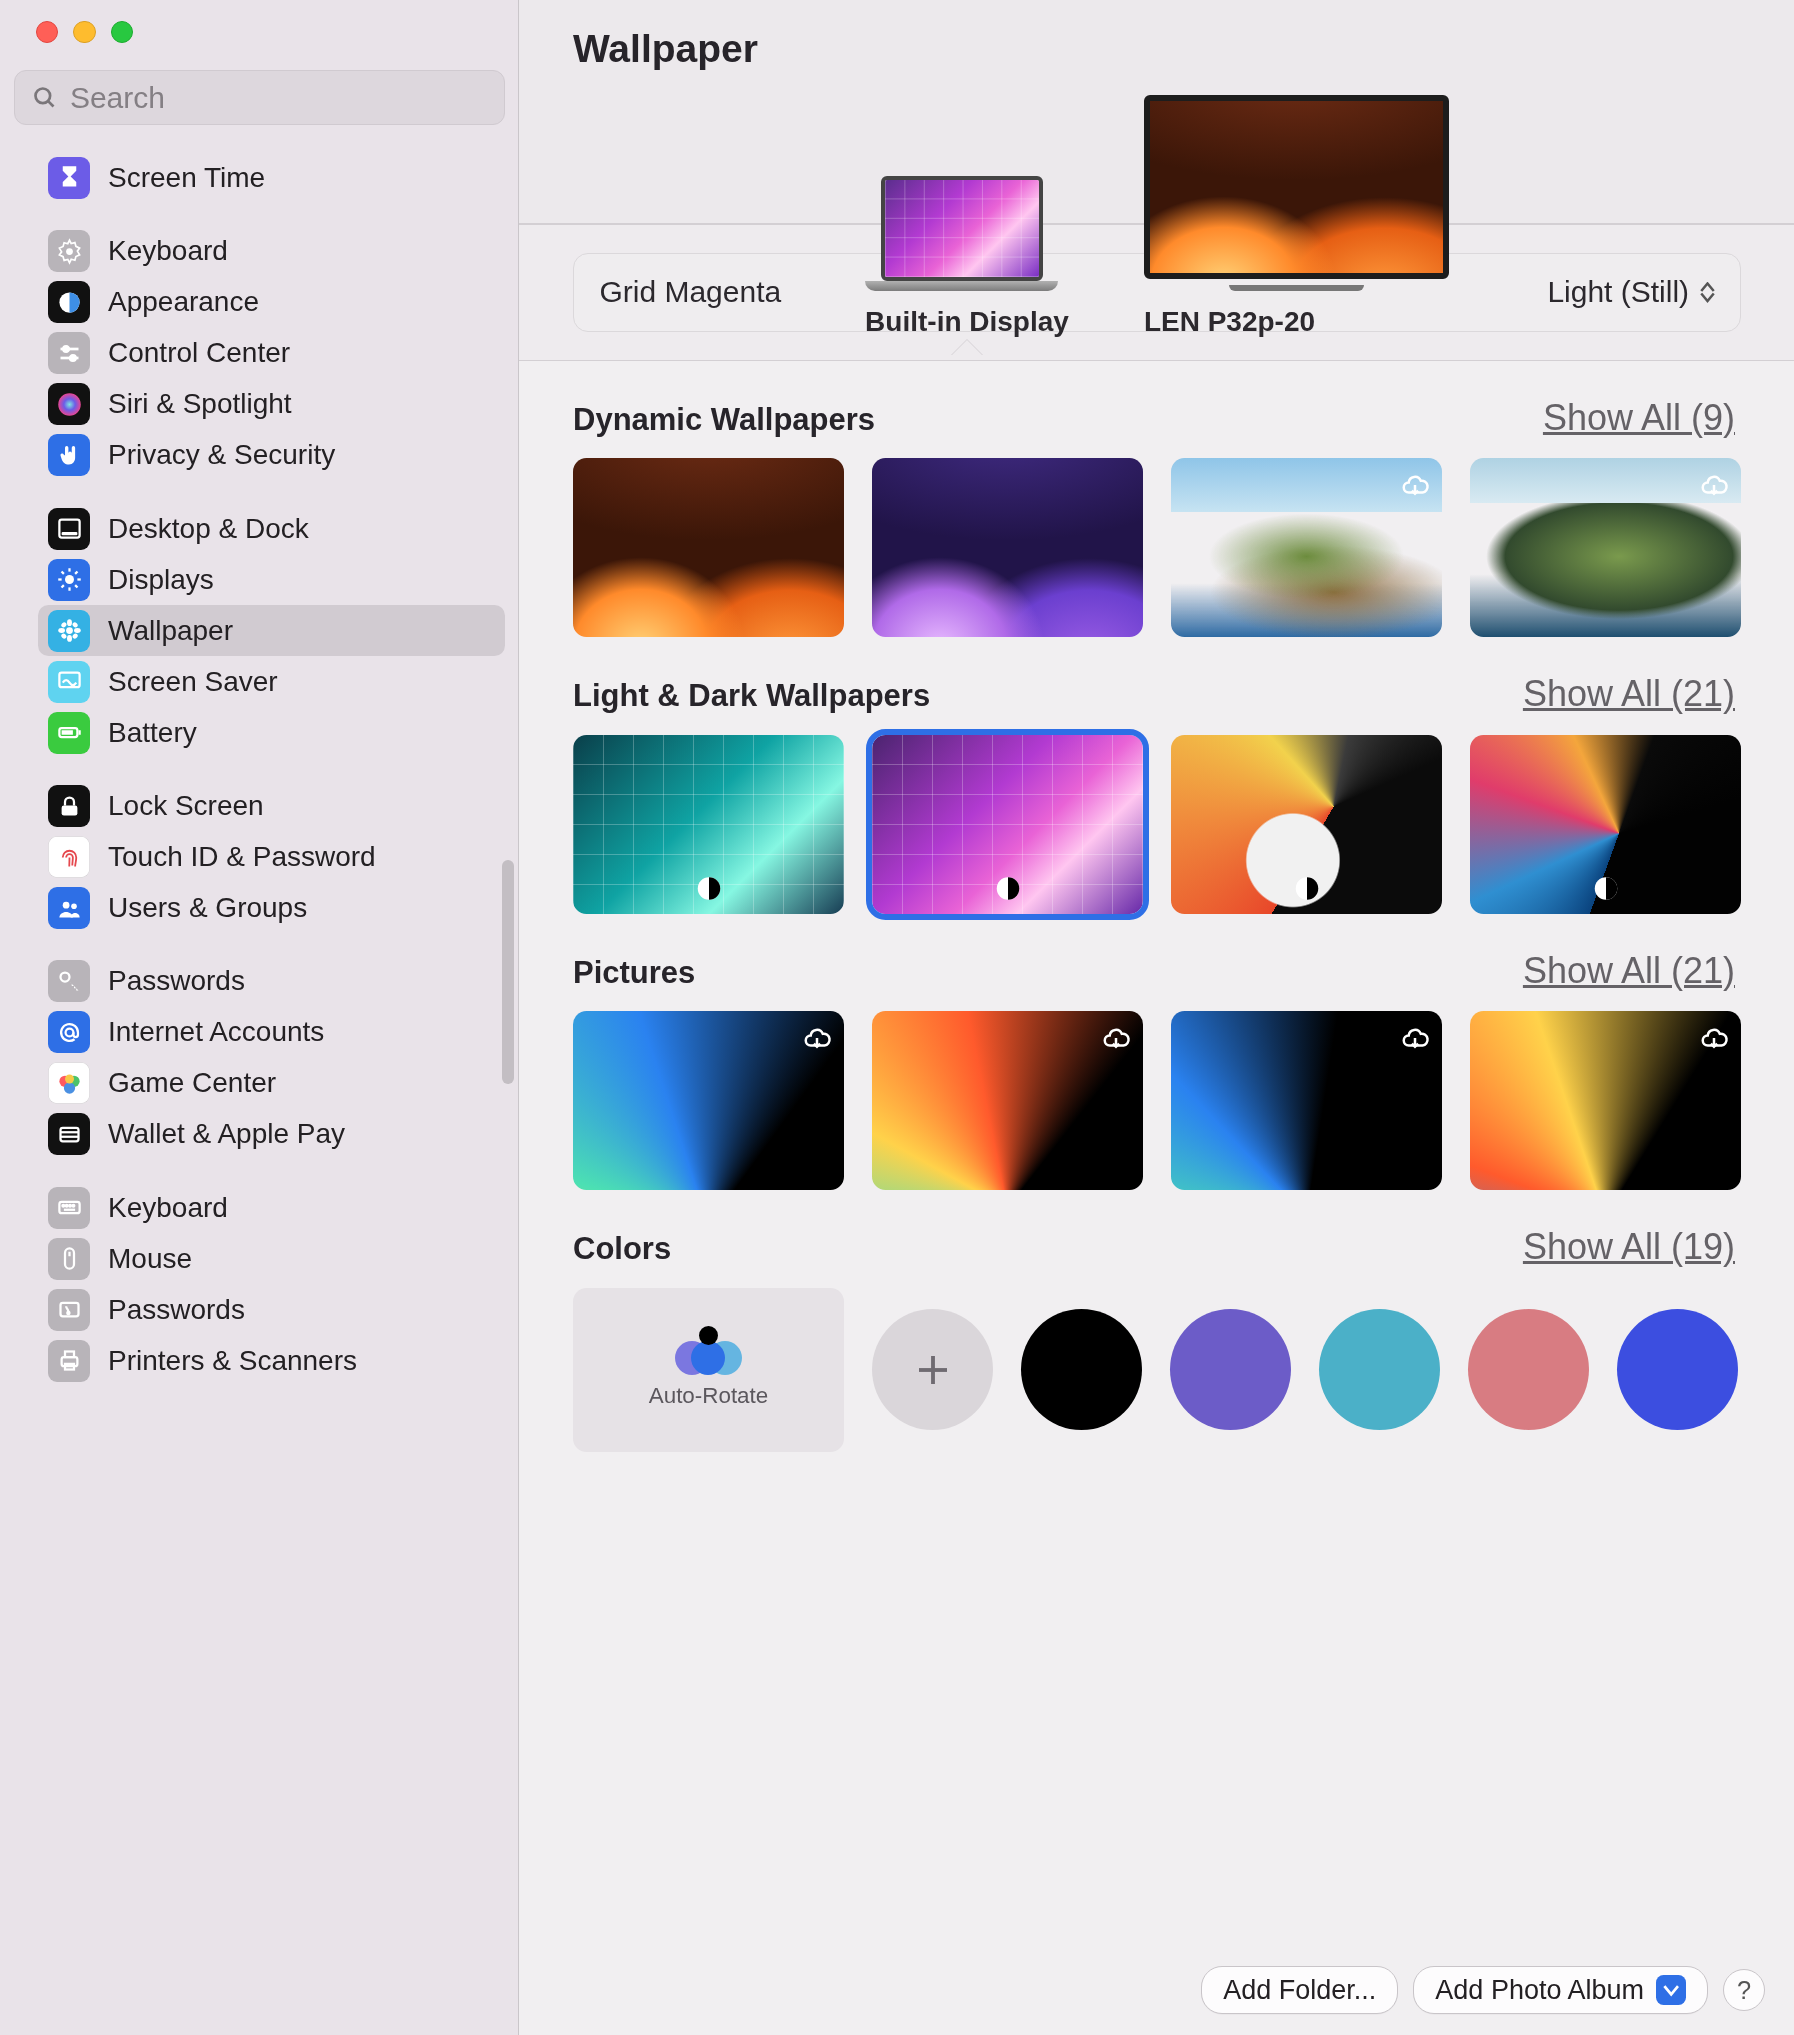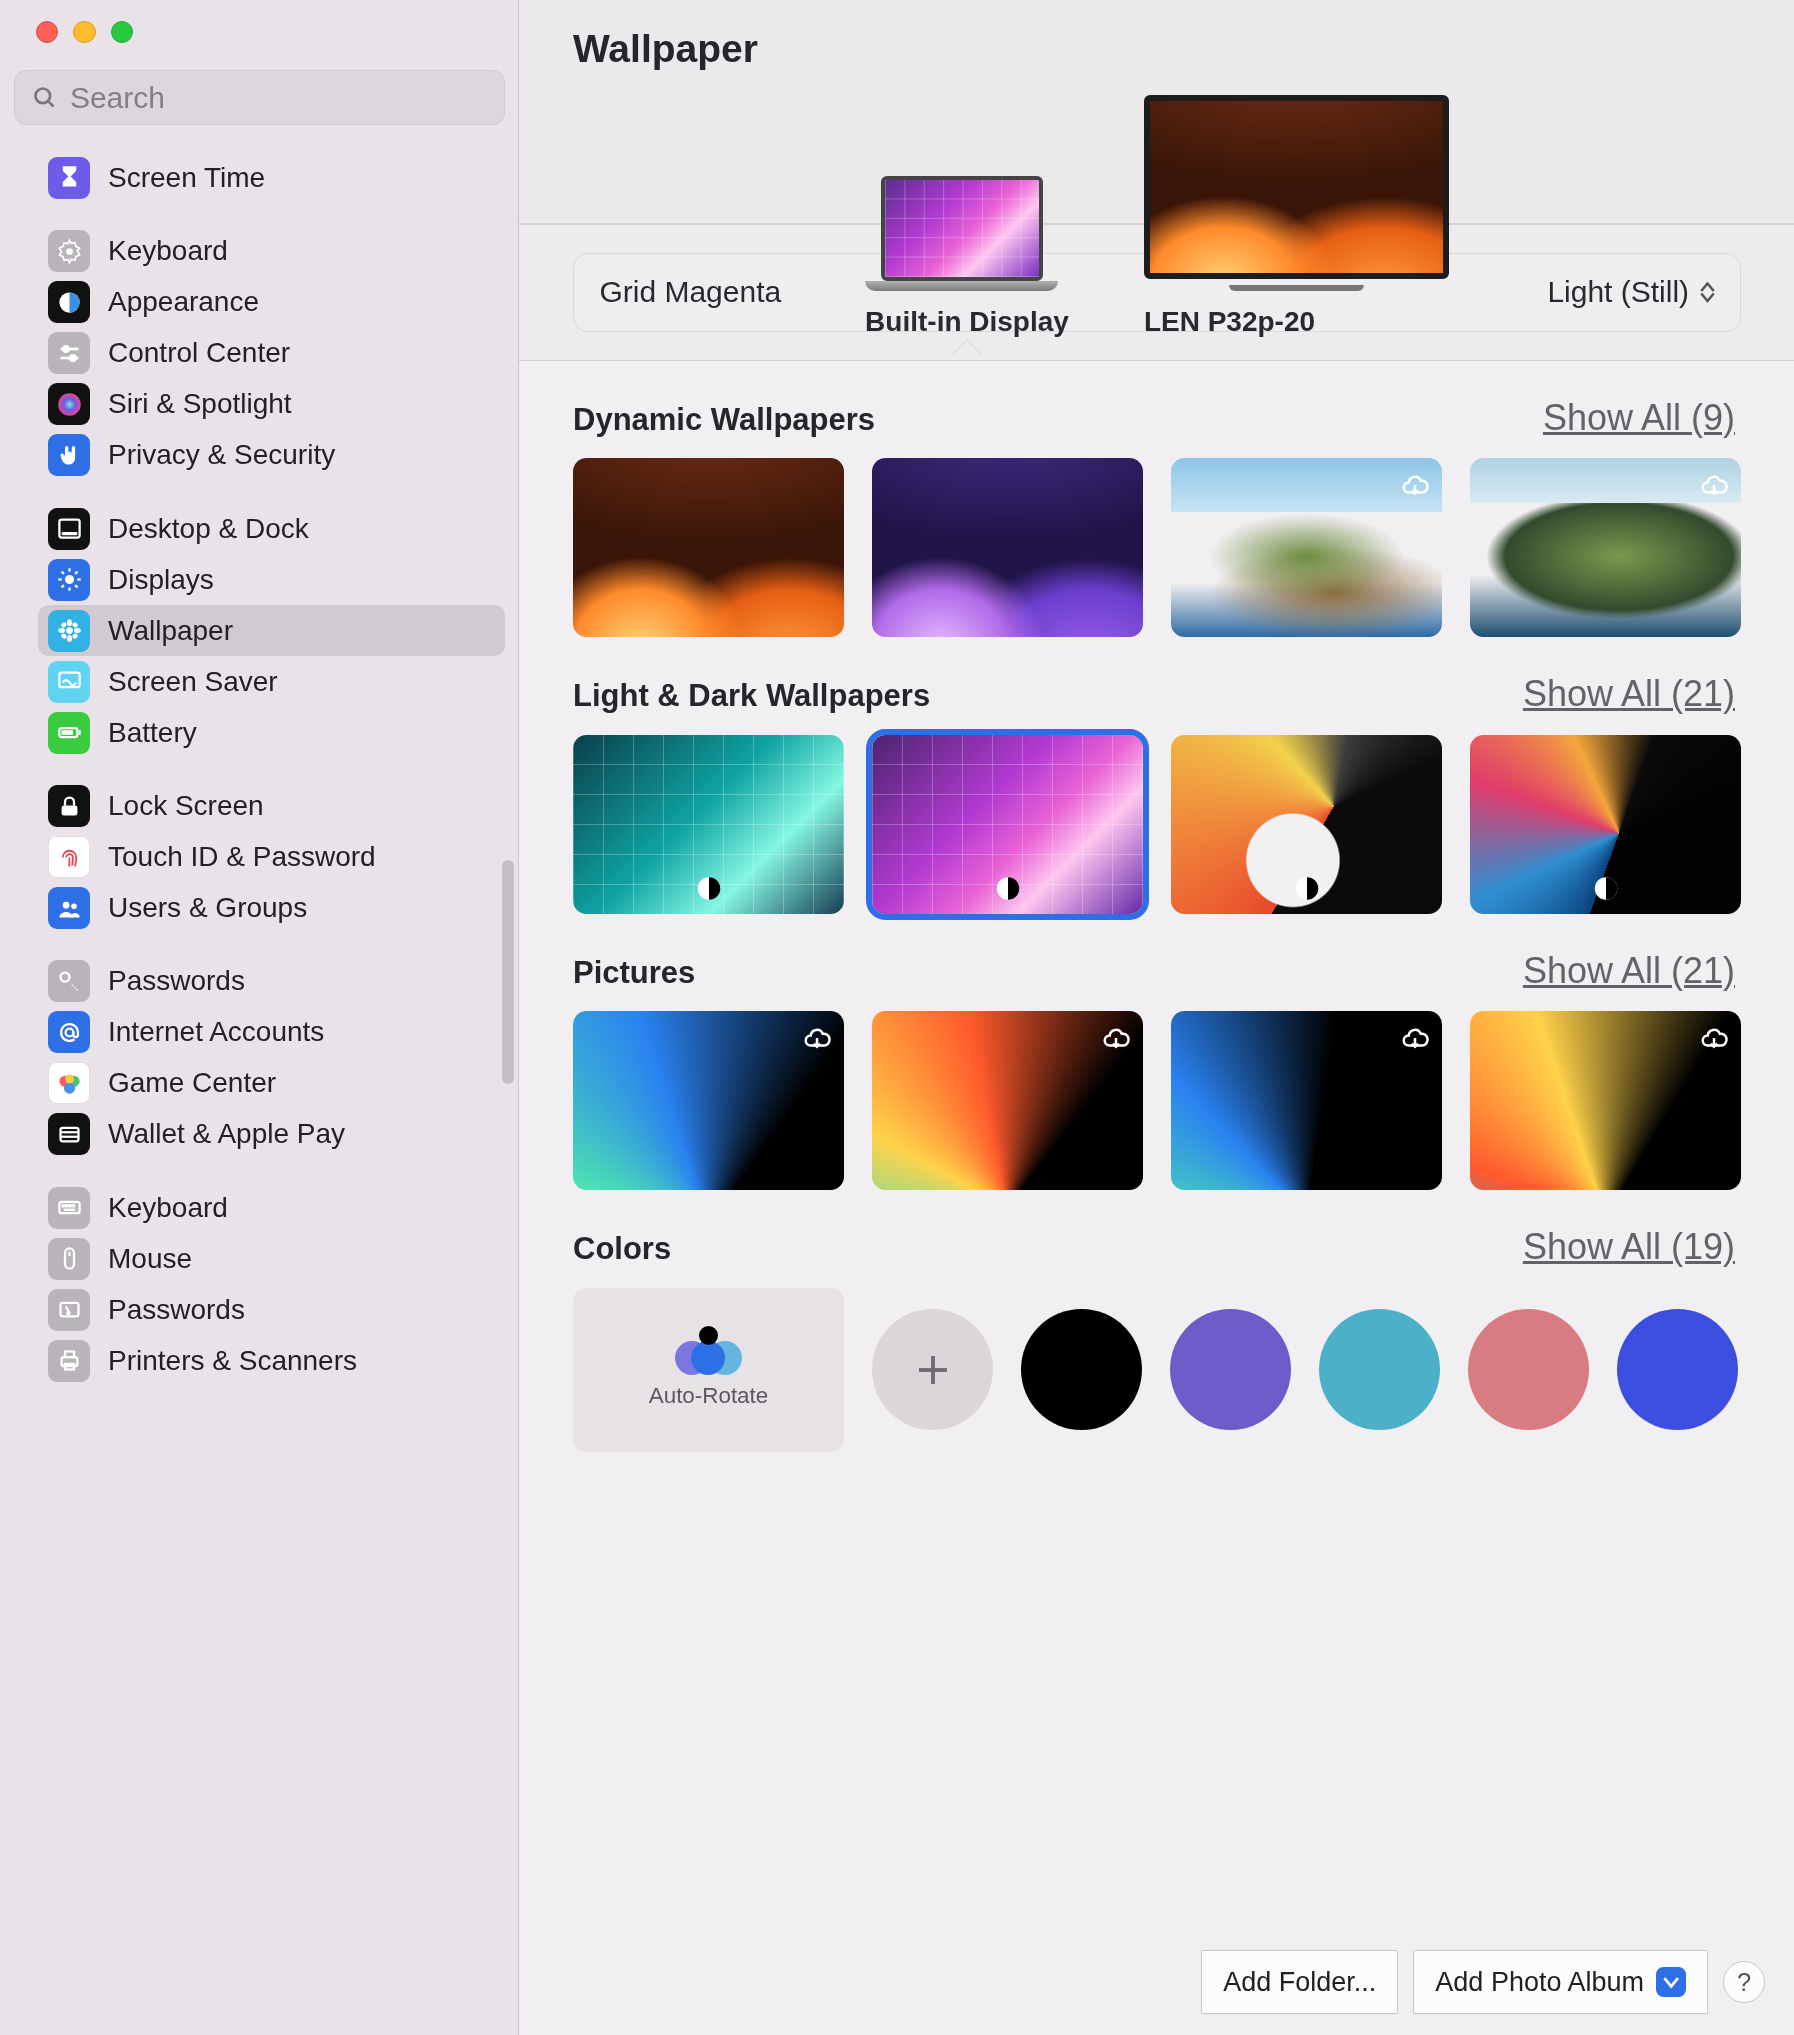--- a/index.html
+++ b/index.html
@@ -224,21 +224,21 @@
   .swatch { width: 121px; height: 121px; border-radius: 50%; }
 
   
   .footer {
     position:absolute; left: 0; right: 0; bottom: 0;
     padding: 15px 30px 21px; display:flex; justify-content:flex-end; gap: 15px;
     align-items: center;
     background: linear-gradient(180deg, rgba(241,239,241,0) 0%, #F1EFF1 30%);
   }
   .btn {
-    height: 64px; padding: 0 21px; border-radius: 2px; border: 1.5px solid #C9C5C9;
+    height: 48px; padding: 0 21px; border-radius: 21px; border: 1.5px solid #C9C5C9;
     background: #FDFCFD; font-size: 27px; color:#232023; display:flex; align-items:center; gap: 12px;
     box-shadow: 0 0.7px 0 rgba(0,0,0,.04);
   }
   .btn .blue-chevron {
     width: 30px; height: 30px; background:#2E6FE6; border-radius:7.5px;
     display:flex; align-items:center; justify-content:center;
   }
   .help-btn {
     width: 42px; height: 42px; border-radius: 50%; border: 1.5px solid #C9C5C9;
     background:#FDFCFD; display:flex; align-items:center; justify-content:center; font-size: 25.4px; color:#555;

